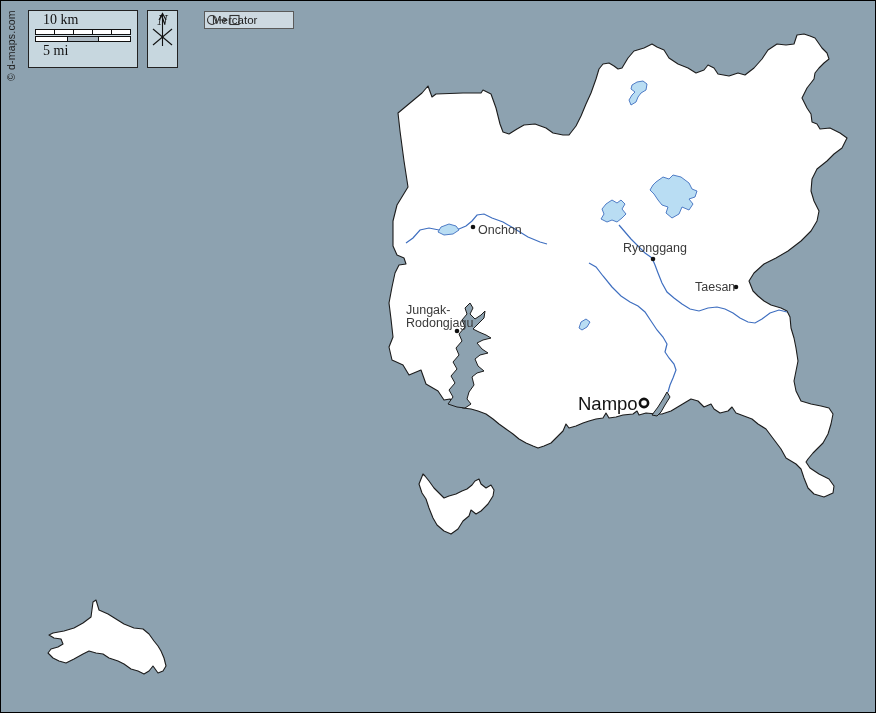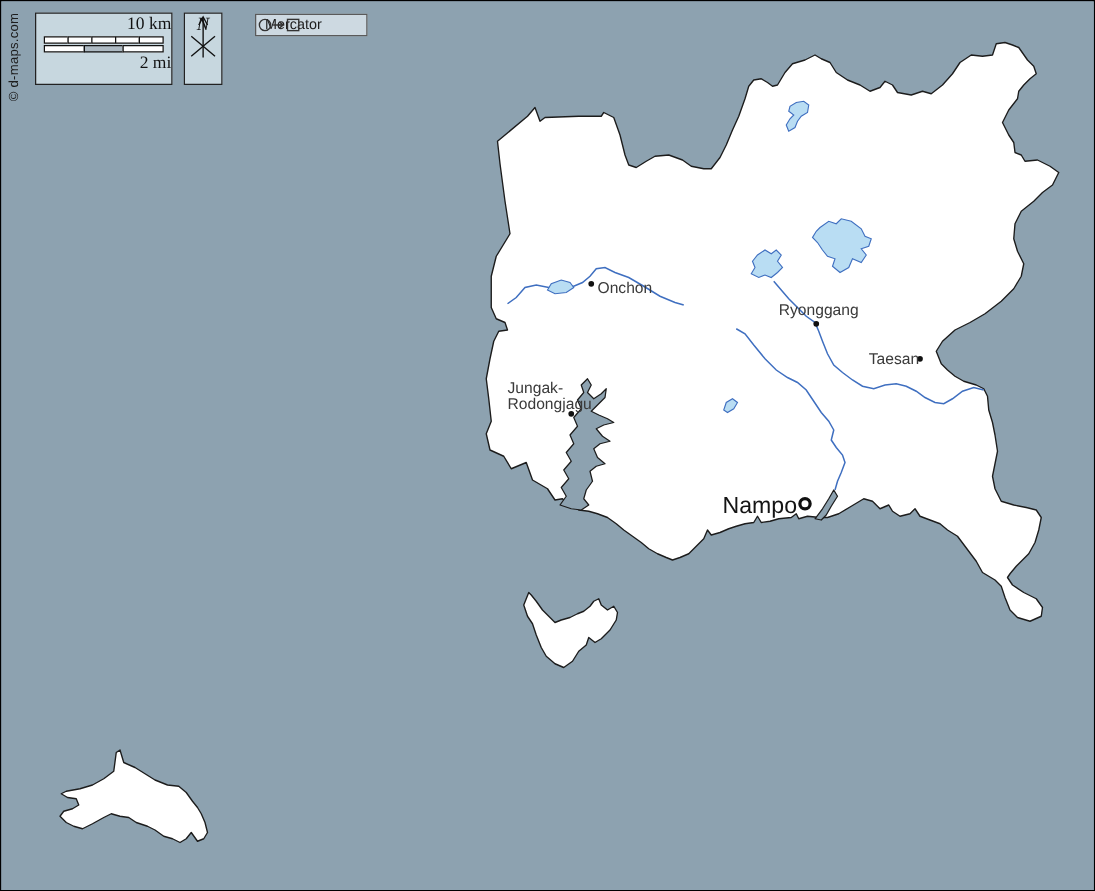--- a/index.html
+++ b/index.html
@@ -19,22 +19,22 @@
     position:absolute;left:4px;top:80px;transform:rotate(-90deg);transform-origin:0 0;
     font-size:10.5px;color:#1d1d1d;white-space:nowrap;letter-spacing:.2px;
   }
 
   
   .scale-box{
     position:absolute;left:27px;top:9px;width:110px;height:58px;box-sizing:border-box;
     background:#c7d7df;border:1px solid #222;
   }
   .scale-box .km-label,.scale-box .mi-label{
-    text-align:right;font-family:"Liberation Serif",serif;font-size:14px;color:#111;
-    line-height:17px;height:17px;
+    text-align:left;font-family:"Liberation Serif",serif;font-size:14px;color:#111;
+    line-height:17px;height:17px;padding-left:14px;
   }
   .bar{display:flex;width:96px;margin:1px auto 0 auto;height:6px;box-sizing:border-box;}
   .bar .seg{box-sizing:border-box;border:1px solid #111;background:#fff;height:6px;}
   .bar.km .seg{width:20.2px;margin-left:-1px;}
   .bar.mi .seg{width:33px;margin-left:-1px;}
   .bar .seg:first-child{margin-left:0;}
   .bar.mi .seg.mid{background:#aebac3;}
 
   
   .north-box{
@@ -105,21 +105,21 @@
       <div class="seg"></div>
       <div class="seg"></div>
       <div class="seg"></div>
       <div class="seg"></div>
     </div>
     <div class="bar mi">
       <div class="seg"></div>
       <div class="seg mid"></div>
       <div class="seg"></div>
     </div>
-    <div class="mi-label">2 mi</div>
+    <div class="mi-label">5 mi</div>
   </div>
 
   <div class="north-box">
     <div class="n-label">N</div>
     <svg width="29" height="37" viewBox="0 0 29 37">
       <line x1="14.5" y1="3" x2="14.5" y2="35" stroke="#111" stroke-width="1.1"></line>
       <polyline points="11,9 14.5,2.5 18,9" fill="none" stroke="#111" stroke-width="1.1"></polyline>
       <line x1="5" y1="18" x2="24" y2="34" stroke="#111" stroke-width="1.1"></line>
       <line x1="24" y1="18" x2="5" y2="34" stroke="#111" stroke-width="1.1"></line>
     </svg>

